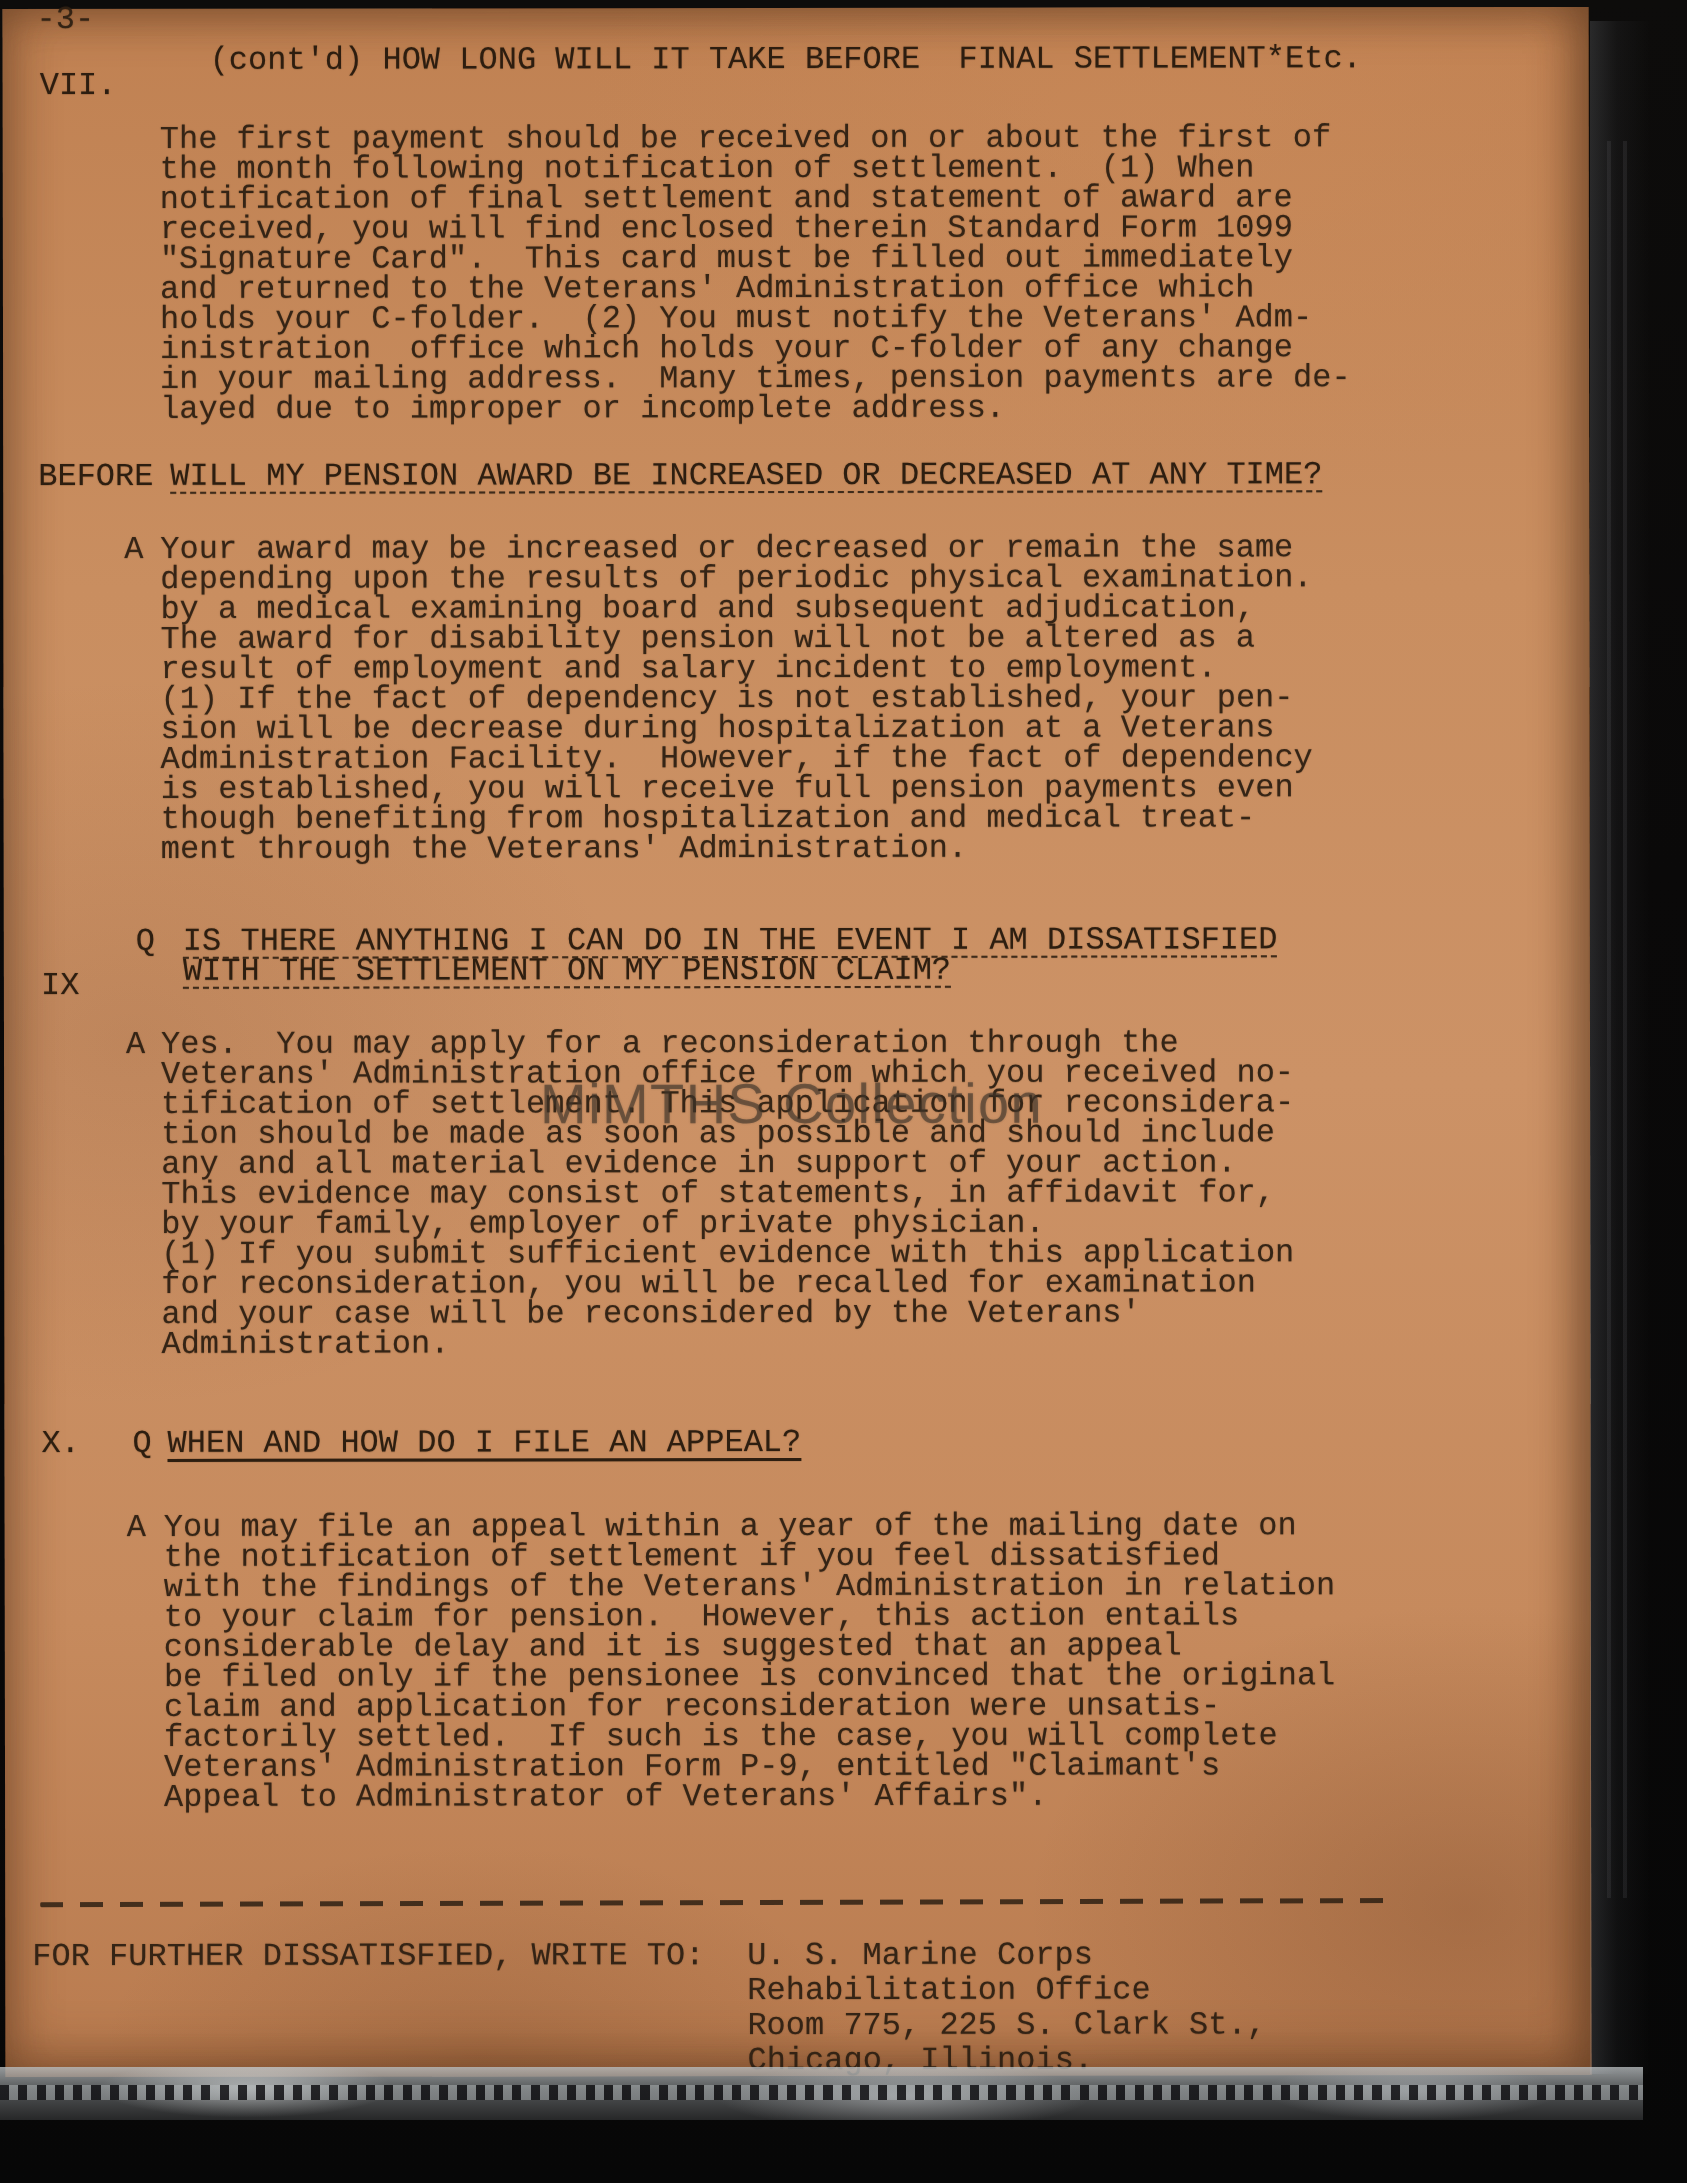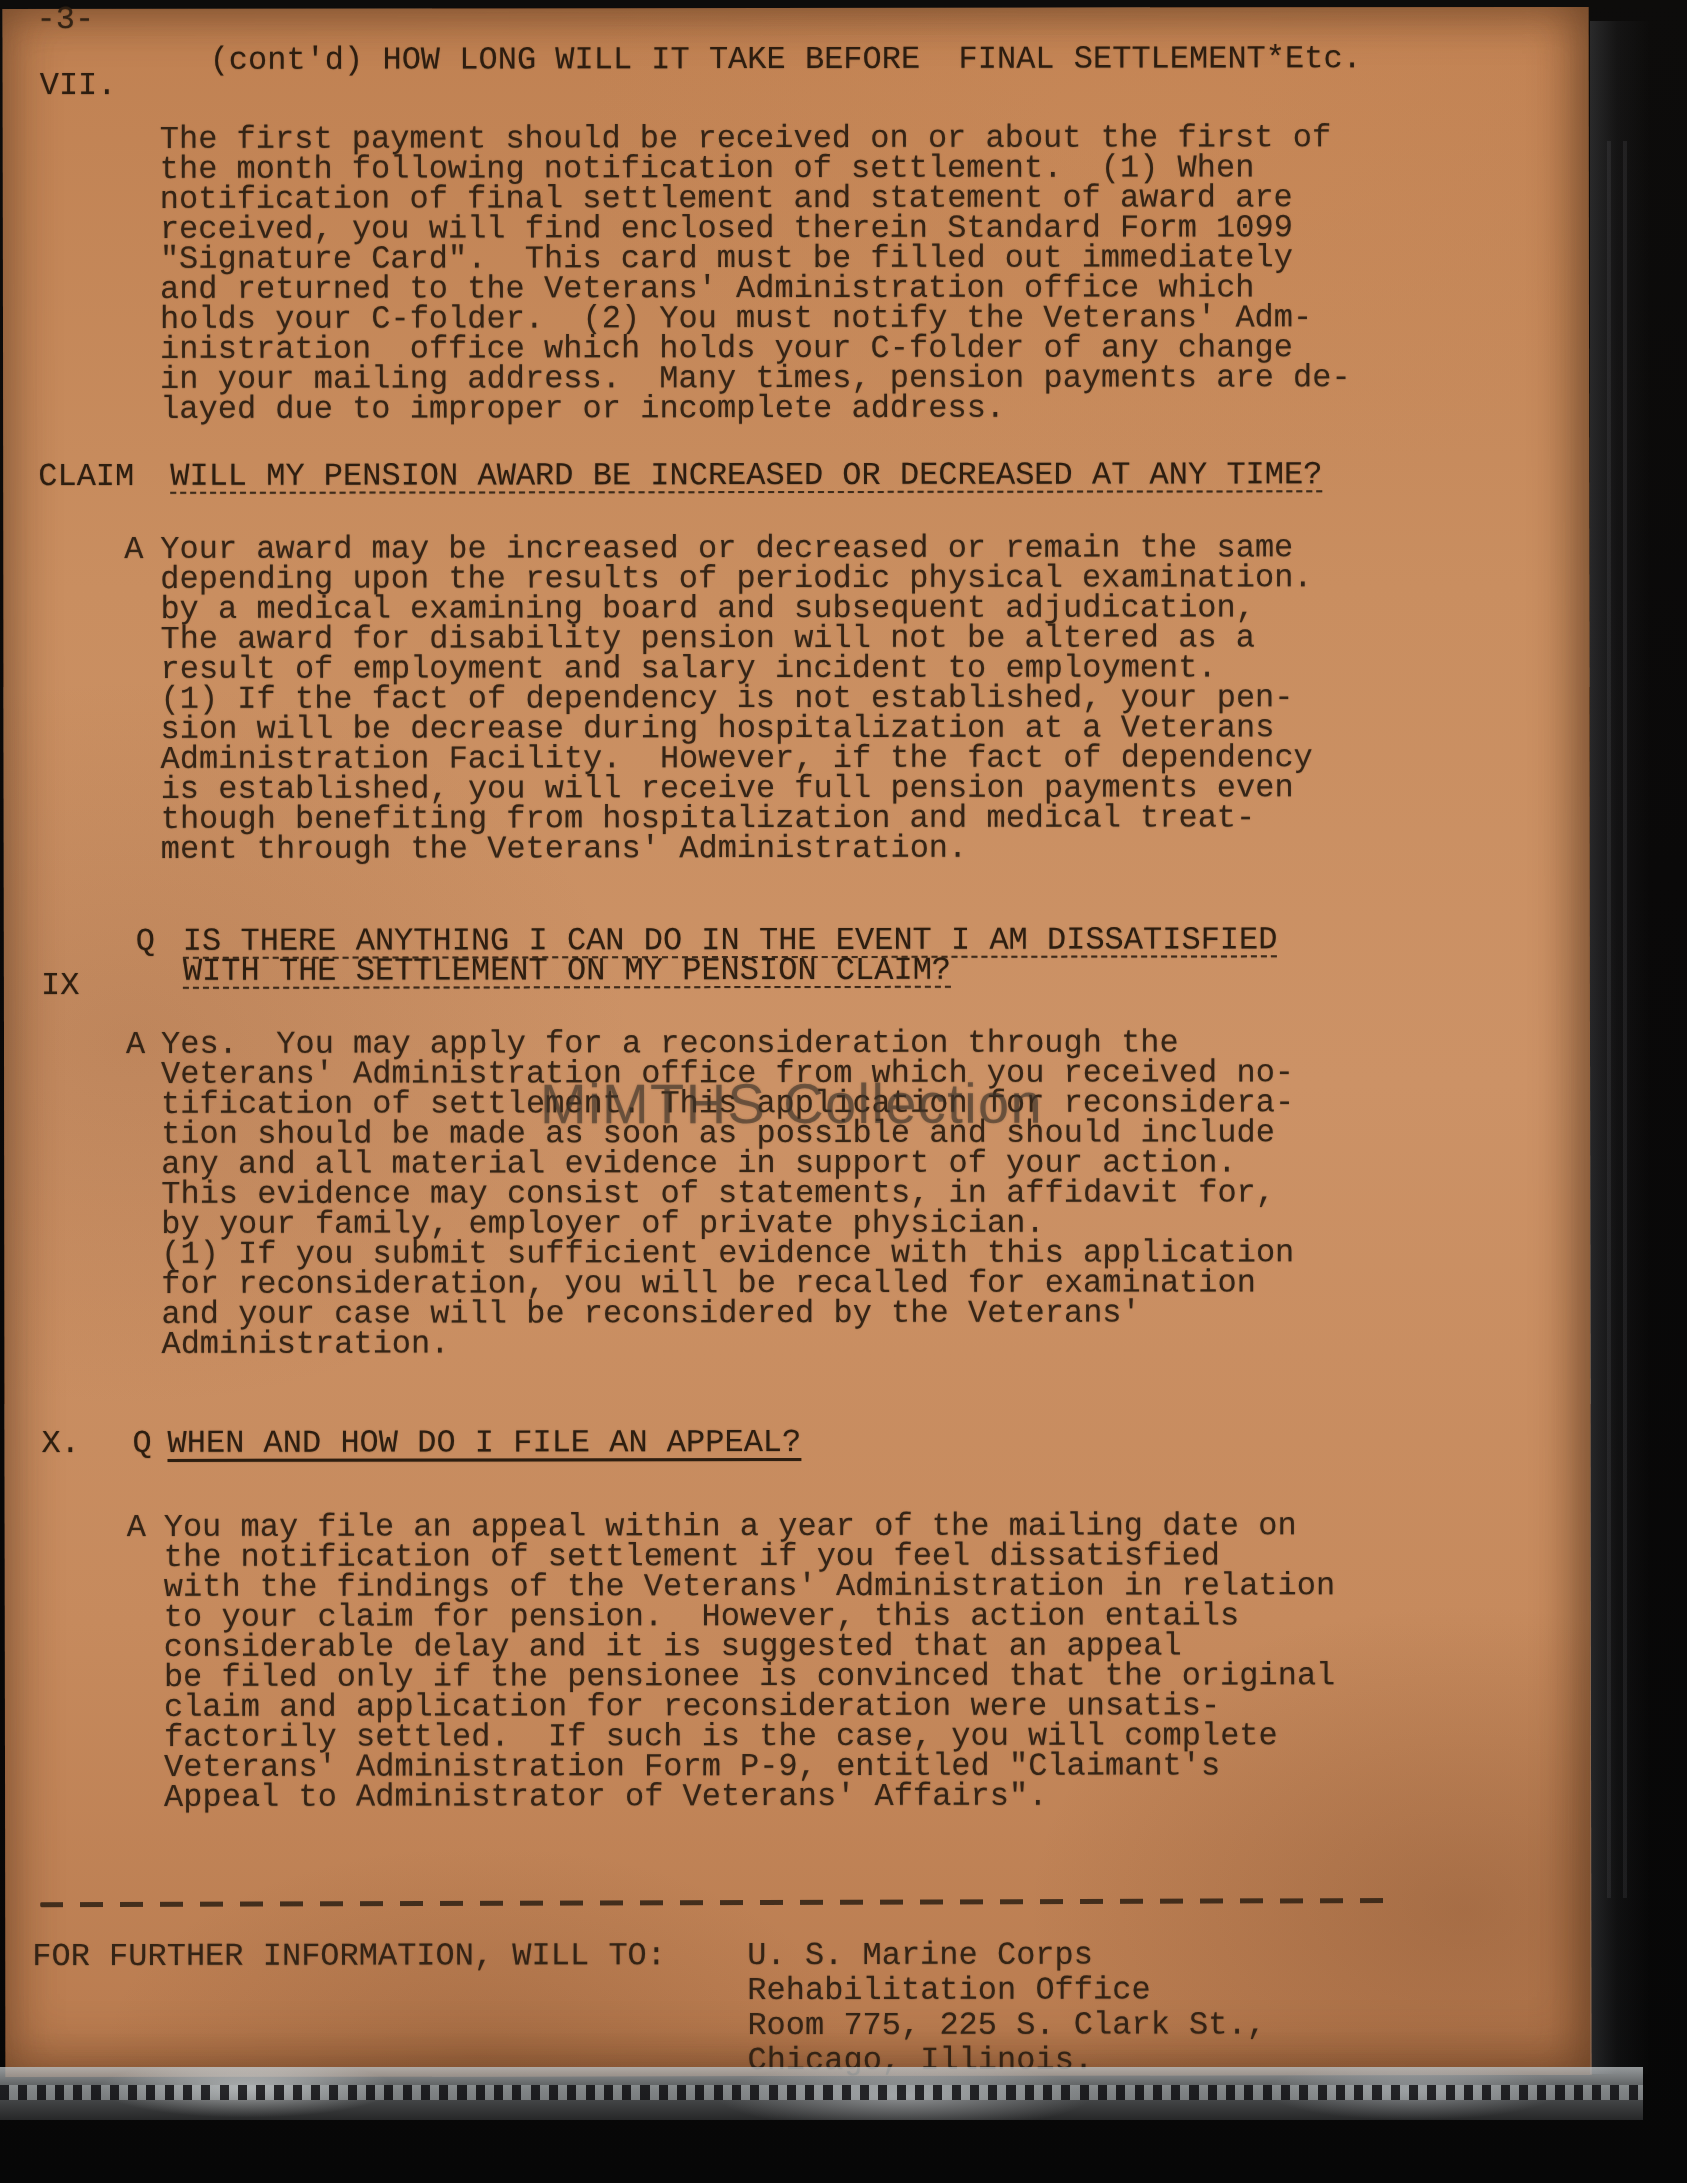--- a/index.html
+++ b/index.html
@@ -85,21 +85,21 @@
 the month following notification of settlement.  (1) When
 notification of final settlement and statement of award are
 received, you will find enclosed therein Standard Form 1099
 "Signature Card".  This card must be filled out immediately
 and returned to the Veterans' Administration office which
 holds your C-folder.  (2) You must notify the Veterans' Adm-
 inistration  office which holds your C-folder of any change
 in your mailing address.  Many times, pension payments are de-
 layed due to improper or incomplete address.</div>
 
-    <div class="type heading" style="left:35px;top:453px;">CLAIM</div>
+    <div class="type heading" style="left:35px;top:453px;">BEFORE</div>
     <div class="type heading u-dashed" style="left:167px;top:453px;">WILL MY PENSION AWARD BE INCREASED OR DECREASED AT ANY TIME?</div>
     <div class="type" style="left:121px;top:526px;">A</div>
     <div class="type" style="left:157px;top:526px;width:1279px;">Your award may be increased or decreased or remain the same
 depending upon the results of periodic physical examination.
 by a medical examining board and subsequent adjudication,
 The award for disability pension will not be altered as a
 result of employment and salary incident to employment.
 (1) If the fact of dependency is not established, your pen-
 sion will be decrease during hospitalization at a Veterans
 Administration Facility.  However, if the fact of dependency
@@ -134,21 +134,21 @@
 to your claim for pension.  However, this action entails
 considerable delay and it is suggested that an appeal
 be filed only if the pensionee is convinced that the original
 claim and application for reconsideration were unsatis-
 factorily settled.  If such is the case, you will complete
 Veterans' Administration Form P-9, entitled "Claimant's
 Appeal to Administrator of Veterans' Affairs".</div>
 
     <div id="dash-sep"></div>
 
-    <div class="type footer-line" style="left:27px;top:1930px;">FOR FURTHER INFORMATION, WILL TO:</div>
+    <div class="type footer-line" style="left:27px;top:1930px;">FOR FURTHER DISSATISFIED, WRITE TO:</div>
     <div class="type footer-line" style="left:742px;top:1930px;width:773px;">U. S. Marine Corps
 Rehabilitation Office
 Room 775, 225 S. Clark St.,
 Chicago, Illinois.</div>
 
     <div id="watermark">MiMTHS Collection</div>
   </div>
 
   <div id="sleeve-strip">
     <div id="sleeve-teeth"></div>

